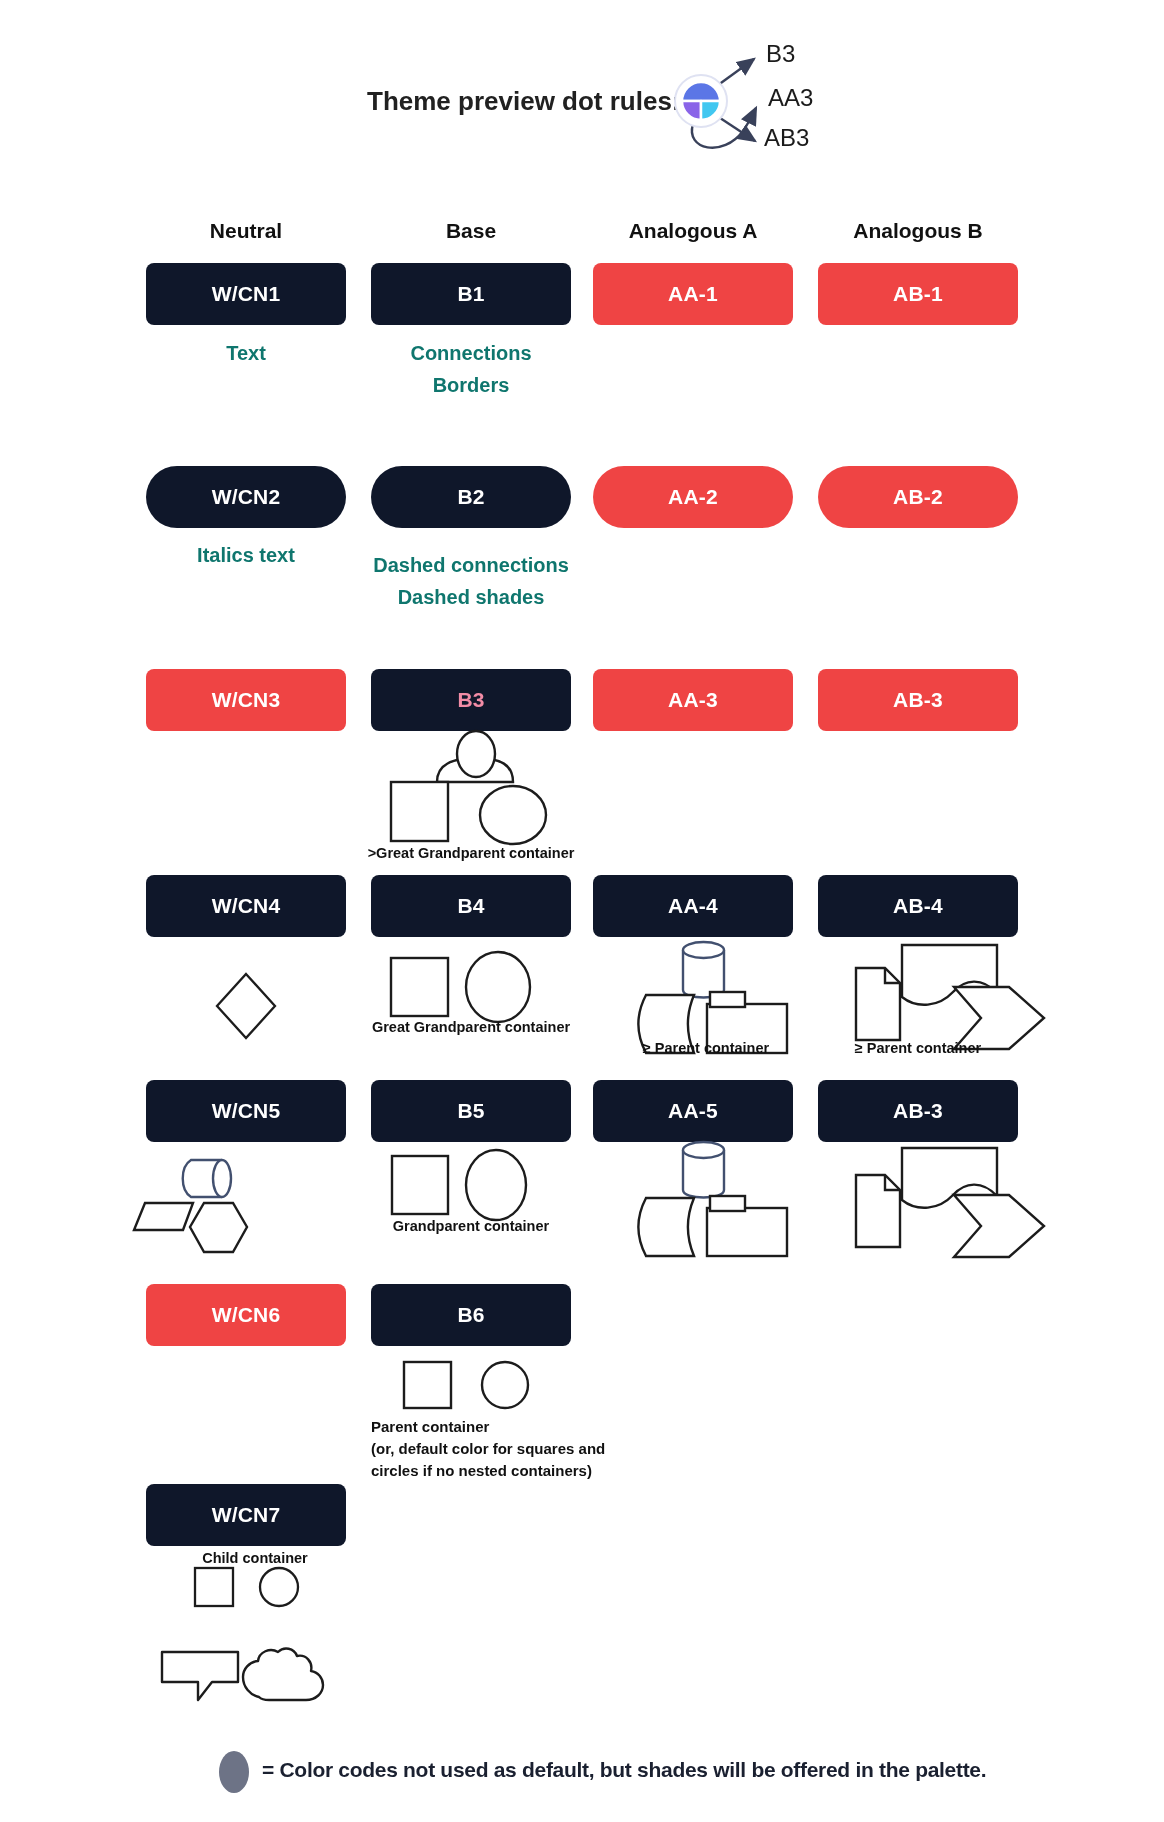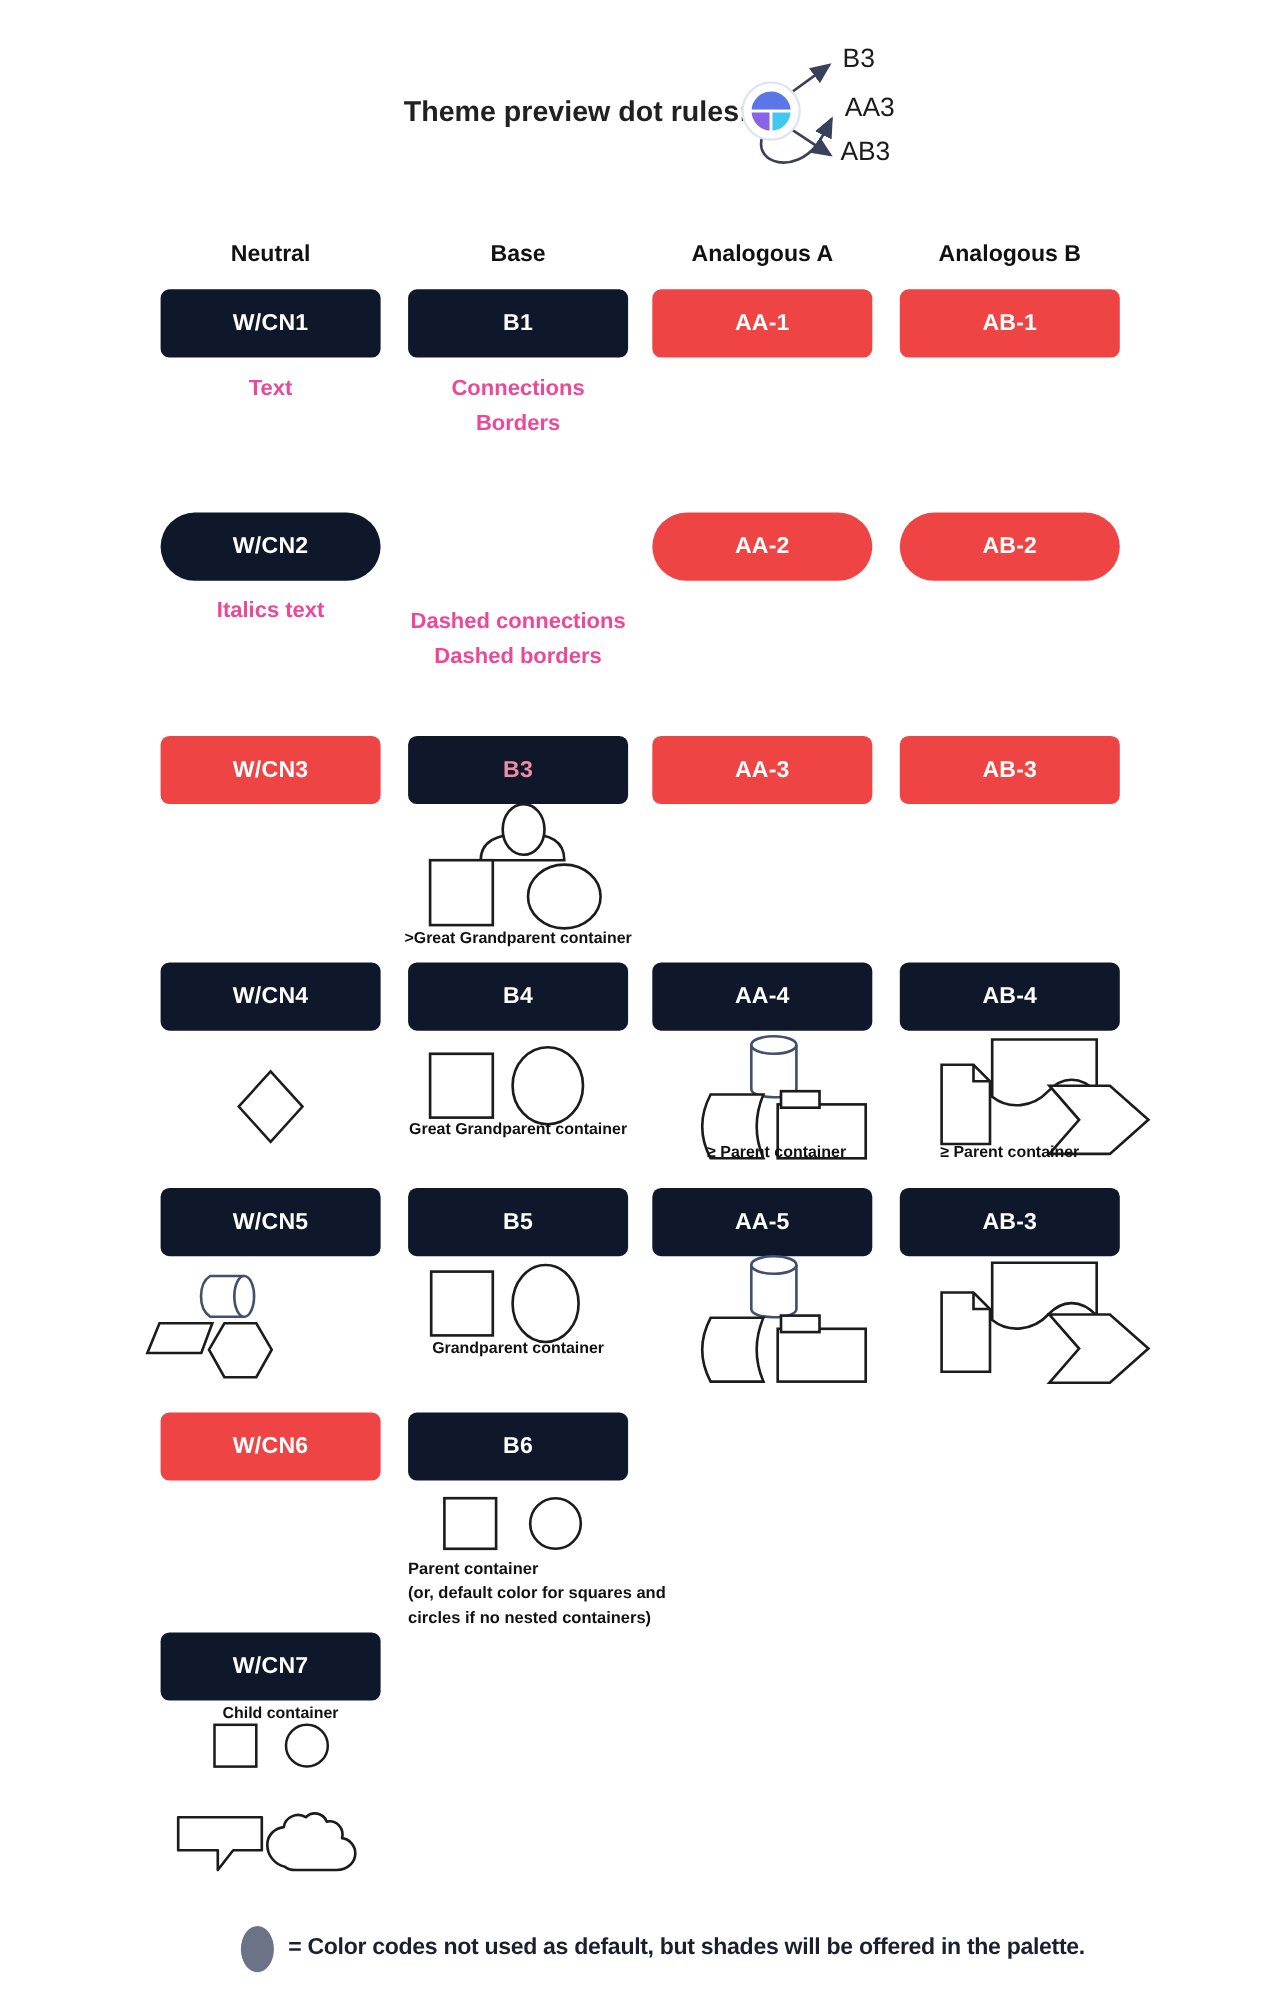--- a/index.html
+++ b/index.html
@@ -15,21 +15,21 @@
     width:200px;height:62px;border-radius:8px;
     display:flex;align-items:center;justify-content:center;
     font-size:21px;font-weight:700;color:#ffffff;letter-spacing:.2px;
   }
   .swatch.dark{background:#0f172a;}
   .swatch.gray{background:#ef4444;}
   .swatch.pink-text{color:#f28ca6;}
   .c0{left:146px;} .c1{left:371px;} .c2{left:593px;} .c3{left:818px;}
   .r1{top:263px;} .r2{top:466px;border-radius:31px;} .r3{top:669px;} .r4{top:875px;}
   .r5{top:1080px;} .r6{top:1284px;} .r7{top:1484px;}
-  .mid-cap{width:200px;text-align:center;font-size:20px;font-weight:700;color:#ec4899;white-space:nowrap;}
+  .mid-cap{width:200px;text-align:center;font-size:20px;font-weight:700;color:#0f766e;white-space:nowrap;}
   .small-cap{text-align:center;font-size:14.5px;font-weight:700;color:#111;white-space:nowrap;}
   .b6cap div{font-size:15px;font-weight:700;color:#111;line-height:22px;white-space:nowrap;}
   .legend-text{font-size:21px;font-weight:700;color:#1a2030;letter-spacing:-0.3px;white-space:nowrap;}
   svg{display:block;}
 </style>
 </head>
 <body>
 
 <div id="canvas">
 
@@ -67,25 +67,26 @@
 
   <div class="abs swatch dark c0 r1">W/CN1</div>
   <div class="abs swatch dark c1 r1">B1</div>
   <div class="abs swatch gray c2 r1">AA-1</div>
   <div class="abs swatch gray c3 r1">AB-1</div>
   <div class="abs mid-cap c0" style="top:342px;">Text</div>
   <div class="abs mid-cap c1" style="top:342px;">Connections</div>
   <div class="abs mid-cap c1" style="top:374px;">Borders</div>
 
   <div class="abs swatch dark c0 r2">W/CN2</div>
+  <div class="abs swatch dark c1 r2">B2</div>
   <div class="abs swatch gray c2 r2">AA-2</div>
   <div class="abs swatch gray c3 r2">AB-2</div>
   <div class="abs mid-cap c0" style="top:544px;">Italics text</div>
   <div class="abs mid-cap c1" style="top:554px;">Dashed connections</div>
-  <div class="abs mid-cap c1" style="top:586px;">Dashed borders</div>
+  <div class="abs mid-cap c1" style="top:586px;">Dashed shades</div>
 
   <div class="abs swatch gray c0 r3">W/CN3</div>
   <div class="abs swatch dark pink-text c1 r3">B3</div>
   <div class="abs swatch gray c2 r3">AA-3</div>
   <div class="abs swatch gray c3 r3">AB-3</div>
 
   <svg class="abs" style="left:385px;top:723px;" width="170" height="125" viewBox="0 0 170 125">
     <g fill="#ffffff" stroke="#1c1c1c" stroke-width="2.4">
       <path d="M 52,59 C 52,42 66,35 91,35 C 116,35 128,42 128,59 Z"></path>
       <ellipse cx="91" cy="31" rx="19" ry="23"></ellipse>

